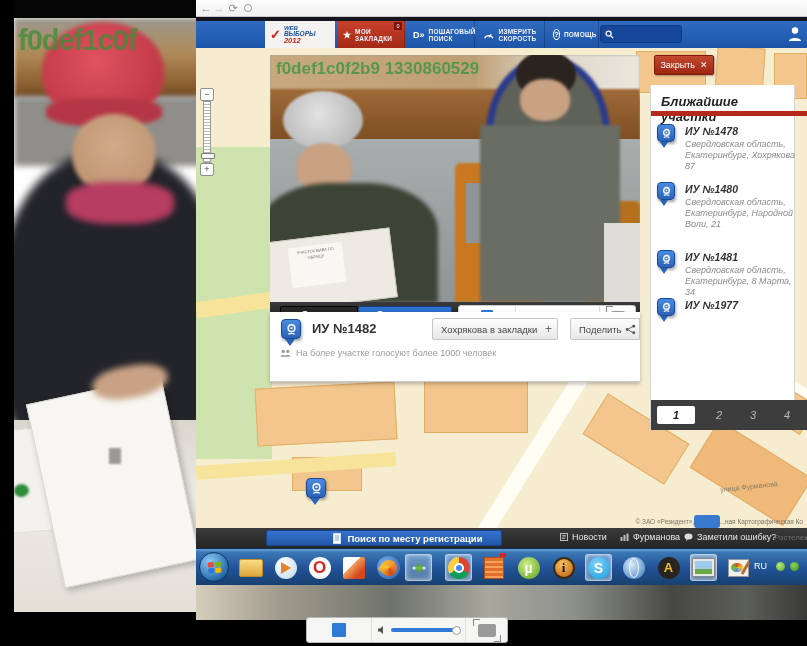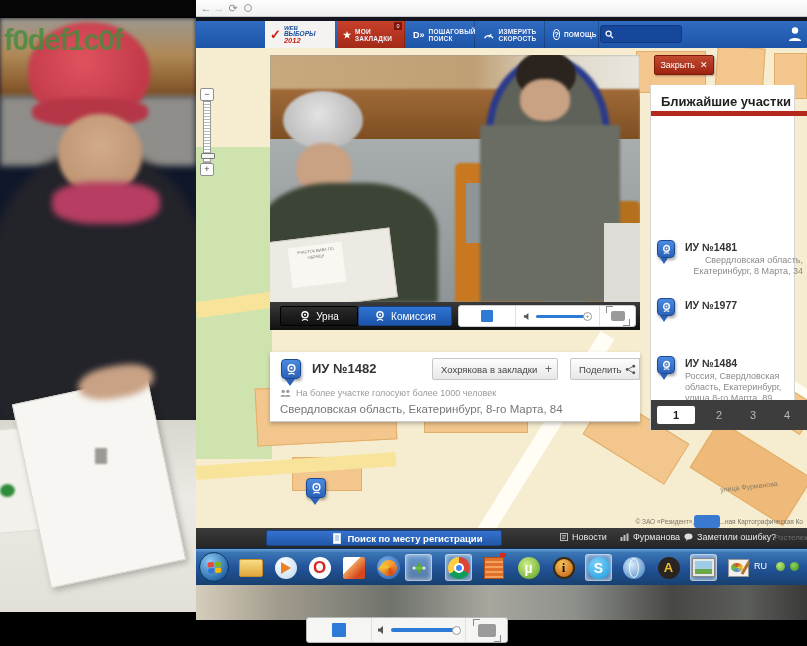--- a/index.html
+++ b/index.html
@@ -2,21 +2,21 @@
 <html><head>
 <meta charset="utf-8">
 <style>
   * { margin:0; padding:0; box-sizing:border-box; }
   html,body { width:807px; height:646px; background:#000; overflow:hidden;
     font-family:"Liberation Sans", sans-serif; }
   #screen { position:relative; width:807px; height:646px; background:#000; overflow:hidden; }
   .abs { position:absolute; }
 
   
-  #leftcam { left:0; top:0; width:196px; height:646px; background:#0f172a; overflow:hidden; }
+  #leftcam { left:14px; top:0; width:196px; height:646px; background:#ffffff; overflow:hidden; }
   .lc-topblack { left:0; top:0; width:196px; height:18px; background:#050505; }
   .lc-wall { left:0; top:18px; width:196px; height:80px;
     background:linear-gradient(#9c9890 0%, #b08a58 45%, #8a5c2e 85%, #6e451f 100%); filter:blur(2px); }
   .lc-wall2 { left:0; top:96px; width:196px; height:70px; background:#8f8e8a; filter:blur(3px); }
   .lc-hat { left:28px; top:22px; width:122px; height:98px; background:radial-gradient(circle at 45% 40%, #e0525e, #c23a4a 70%);
     border-radius:50% 50% 45% 45%; filter:blur(2px); }
   .lc-hatfold { left:32px; top:98px; width:116px; height:28px; background:#b53646; border-radius:40%; filter:blur(2px); }
   .lc-face { left:58px; top:114px; width:84px; height:80px; background:radial-gradient(circle at 50% 40%, #d2ab8a, #b98e6c);
     border-radius:48%; filter:blur(2px); }
   .lc-scarf { left:52px; top:182px; width:108px; height:42px; background:#b73d62; border-radius:40%; filter:blur(3px); }
@@ -114,38 +114,38 @@
   .cluster { background:#fff; border:1px solid #cfcfcf; border-radius:3px; display:flex; align-items:center; }
   .pcluster { left:188px; top:3px; width:178px; height:22px; }
   .seg { height:100%; display:flex; align-items:center; justify-content:center; }
   .seg + .seg { border-left:1px solid #e0e0e0; }
   .stopbtn { width:12px; height:12px; background:#2d7bd6; border-radius:1px; }
   .volline { width:52px; height:3px; background:#2d7bd6; border-radius:2px; margin-left:4px; }
   .volknob { width:9px; height:9px; background:#fff; border:1px solid #999; border-radius:50%;
     font-size:6px; line-height:7px; text-align:center; color:#777; margin-left:-5px; }
 
   
-  .infocard { left:74px; top:352px; width:370px; height:70px; background:#fff; z-index:10;
+  .infocard { left:74px; top:312px; width:370px; height:70px; background:#fff; z-index:10;
     border-bottom:1px solid #ccc; box-shadow:0 2px 4px rgba(0,0,0,.25); }
   .pin-card { left:11px; top:7px; }
   .station-id { left:42px; top:9px; font-size:13px; font-weight:bold; color:#333; }
   .btn-gray { background:linear-gradient(#fdfdfd,#e7e7e7); border:1px solid #c6c6c6; color:#444;
     font-size:9.5px; display:flex; align-items:center; }
   .bm-btn { left:162px; top:6px; height:22px; border-radius:2px 0 0 2px; padding:0 8px; }
   .bm-plus { left:270px; top:6px; width:18px; height:22px; border-left:none; border-radius:0 2px 2px 0; justify-content:center; font-size:12px; color:#666; }
   .sh-btn { left:300px; top:6px; height:22px; border-radius:2px 0 0 2px; padding:0 8px; }
   .sh-ico { left:352px; top:6px; width:18px; height:22px; border-left:none; border-radius:0 2px 2px 0; justify-content:center; }
   .voters { left:10px; top:36px; font-size:9px; color:#999; display:flex; gap:5px; align-items:center; }
   .addr { left:10px; top:51px; font-size:11.5px; color:#777; }
 
   
   .closebtn { left:458px; top:55px; width:60px; height:20px; background:linear-gradient(#c24a30,#9e2412);
     border:1px solid #7e1a0a; border-radius:2px; color:#fff; font-size:9px; display:flex; align-items:center;
     justify-content:center; gap:5px; z-index:12; box-shadow:1px 1px 2px rgba(0,0,0,.3); }
-  .panel { left:454px; top:85px; width:145px; height:345px; background:#fff; z-index:11; border:1px solid #d5d5d5; border-top:none; }
+  .panel { left:454px; top:85px; width:145px; height:345px; background:#fff; z-index:11; border:1px solid #d5d5d5; border-top:none;font-style:italic; }
   .panel-title { left:10px; top:9px; font-size:13px; font-weight:bold; color:#222; }
   .panel-red { left:0; top:26px; width:157px; height:5px; background:#b5291c; }
   .p-item { left:0; width:157px; height:58px; }
   .p-pin { left:6px; top:2px; width:18px; height:18px; }
   .p-pin:after { left:2px; top:17px; border-width:4px; border-top-width:6px; }
   .p-id { left:34px; top:3px; font-size:10.5px; font-weight:bold; color:#333; }
   .p-addr { left:34px; top:17px; width:118px; font-size:9px; color:#8a8a8a; line-height:11px; }
   .pager { left:0; top:315px; width:157px; height:30px; background:#3d3d3d; display:flex; align-items:center; gap:14px; padding-left:6px; }
   .pg { font-size:11px; color:#b9b9b9; width:20px; text-align:center; }
   .pg-active { width:38px; height:18px; background:#fff; border-radius:2px; color:#222; font-weight:bold; line-height:18px; }
@@ -309,20 +309,21 @@
         <div class="abs pv-hood"></div>
         <div class="abs pv-hair"></div>
         <div class="abs pv-face2"></div>
         <div class="abs pv-body2"></div>
         <div class="abs pv-beret"></div>
         <div class="abs pv-face1"></div>
         <div class="abs pv-body1"></div>
         <div class="abs pv-box"></div>
         <div class="abs pv-boxlabel">УЧАСТОК ВИВА ПО ОБРАЩУ</div>
         <div class="abs pv-table2"></div>
+        <div class="abs wm-player">f0def1c0f2b9 1330860529</div>
       </div>
       <div class="abs pctrl">
         <div class="abs ptab ptab-urn">
           <svg width="12" height="12" viewBox="0 0 14 14">
             <circle cx="7" cy="5.6" r="3.6" fill="none" stroke="#fff" stroke-width="1.6"></circle>
             <circle cx="7" cy="5.6" r="1.2" fill="#fff"></circle>
             <path d="M3.6 12.3c1.2-1.6 5.6-1.6 6.8 0" stroke="#fff" stroke-width="1.3" fill="none"></path>
             </svg>
           <span>Урна</span>
         </div>
@@ -375,64 +376,74 @@
           </svg>
       </div>
       <div class="abs voters">
         <svg width="11" height="9" viewBox="0 0 12 9">
           <circle cx="3.5" cy="2.2" r="1.8" fill="#999"></circle>
             <circle cx="8.5" cy="2.2" r="1.8" fill="#999"></circle>
           <path d="M0.5 8c0-2.5 6-2.5 6 0z M5.5 8c0-2.5 6-2.5 6 0z" fill="#999"></path>
           </svg>
         <span>На более участке голосуют более 1000 человек</span>
       </div>
-      <div class="abs addr">Свердловская область, Екатеринбург, 8-го Марта, 84</div>
     </div>
 
     <div class="abs closebtn">
       <span>Закрыть</span>
       <span>✕</span>
     </div>
 
     <div class="abs panel">
       <div class="abs panel-title">Ближайшие участки</div>
       <div class="abs panel-red"></div>
 
-      <div class="abs p-item" style="top:153px;text-align:right;">
+      <div class="abs p-item" style="top:37px;">
+        <div class="abs pin p-pin">
+          <svg width="11" height="11" viewBox="0 0 14 14">
+              <circle cx="7" cy="5.6" r="3.6" fill="none" stroke="#fff" stroke-width="1.8"></circle>
+              <circle cx="7" cy="5.6" r="1.2" fill="#fff"></circle>
+              <path d="M3.6 12.3c1.2-1.6 5.6-1.6 6.8 0" stroke="#fff" stroke-width="1.3" fill="none"></path>
+            </svg>
+          </div>
+        <div class="abs p-id">ИУ №1478</div>
+        <div class="abs p-addr">Свердловская область, Екатеринбург, Хохрякова 87</div>
+      </div>
+      <div class="abs p-item" style="top:95px;">
+        <div class="abs pin p-pin">
+          <svg width="11" height="11" viewBox="0 0 14 14">
+              <circle cx="7" cy="5.6" r="3.6" fill="none" stroke="#fff" stroke-width="1.8"></circle>
+              <circle cx="7" cy="5.6" r="1.2" fill="#fff"></circle>
+              <path d="M3.6 12.3c1.2-1.6 5.6-1.6 6.8 0" stroke="#fff" stroke-width="1.3" fill="none"></path>
+            </svg>
+          </div>
+        <div class="abs p-id">ИУ №1480</div>
+        <div class="abs p-addr">Свердловская область, Екатеринбург, Народной Воли, 21</div>
+      </div>
+      <div class="abs p-item" style="top:163px;">
         <div class="abs pin p-pin">
           <svg width="11" height="11" viewBox="0 0 14 14">
               <circle cx="7" cy="5.6" r="3.6" fill="none" stroke="#fff" stroke-width="1.8"></circle>
               <circle cx="7" cy="5.6" r="1.2" fill="#fff"></circle>
               <path d="M3.6 12.3c1.2-1.6 5.6-1.6 6.8 0" stroke="#fff" stroke-width="1.3" fill="none"></path>
             </svg>
           </div>
         <div class="abs p-id">ИУ №1481</div>
         <div class="abs p-addr">Свердловская область, Екатеринбург, 8 Марта, 34</div>
       </div>
       <div class="abs p-item" style="top:211px;">
         <div class="abs pin p-pin">
           <svg width="11" height="11" viewBox="0 0 14 14">
               <circle cx="7" cy="5.6" r="3.6" fill="none" stroke="#fff" stroke-width="1.8"></circle>
               <circle cx="7" cy="5.6" r="1.2" fill="#fff"></circle>
               <path d="M3.6 12.3c1.2-1.6 5.6-1.6 6.8 0" stroke="#fff" stroke-width="1.3" fill="none"></path>
             </svg>
           </div>
         <div class="abs p-id">ИУ №1977</div>
       </div>
-      <div class="abs p-item" style="top:269px;">
-        <div class="abs pin p-pin">
-          <svg width="11" height="11" viewBox="0 0 14 14">
-              <circle cx="7" cy="5.6" r="3.6" fill="none" stroke="#fff" stroke-width="1.8"></circle>
-              <circle cx="7" cy="5.6" r="1.2" fill="#fff"></circle>
-              <path d="M3.6 12.3c1.2-1.6 5.6-1.6 6.8 0" stroke="#fff" stroke-width="1.3" fill="none"></path>
-            </svg>
-          </div>
-        <div class="abs p-id">ИУ №1484</div>
-        <div class="abs p-addr">Россия, Свердловская область, Екатеринбург, улица 8-го Марта, 89</div>
-      </div>
 
       <div class="abs pager">
         <div class="pg pg-active">1</div>
         <div class="pg">2</div>
         <div class="pg">3</div>
         <div class="pg">4</div>
       </div>
     </div>
 
     <div class="abs sitebar">

